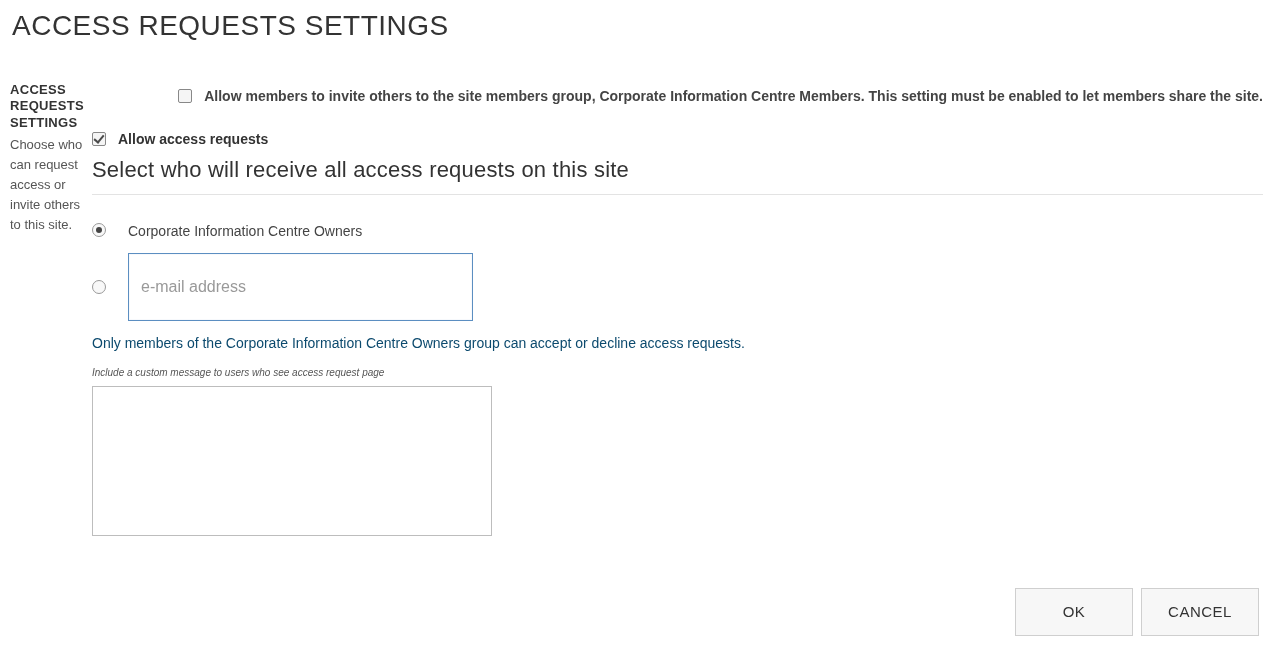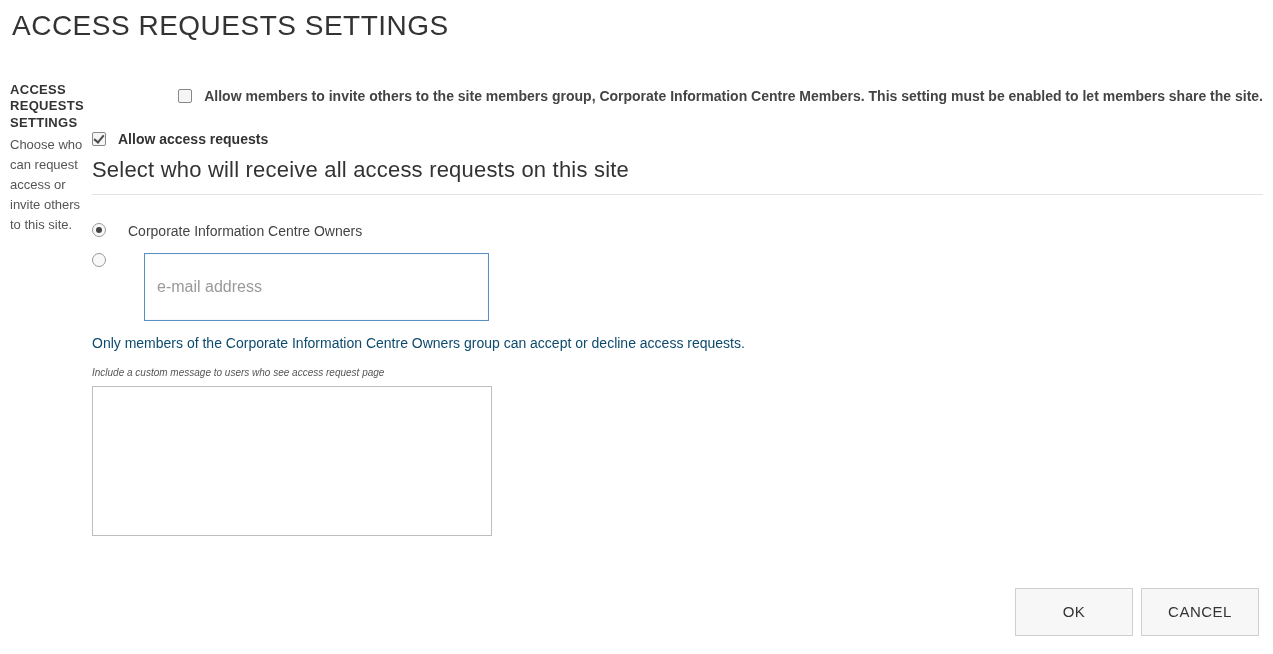--- a/index.html
+++ b/index.html
@@ -224,21 +224,21 @@
     </div>
 
     <h2 class="section-heading2">Select who will receive all access requests on this site</h2>
     <hr class="hr">
 
     <div class="radio-row">
       <span class="radio checked" role="radio"></span>
       <span class="option-label">Corporate Information Centre Owners</span>
     </div>
 
-    <div class="radio-row" style="margin-bottom:0;gap:16px;">
+    <div class="radio-row" style="align-items:center; margin-bottom:0;">
       <span class="radio" role="radio"></span>
       <input type="text" class="email-input" placeholder="e-mail address" style="">
     </div>
 
     <div class="hint">Only members of the Corporate Information Centre Owners group can accept or decline access requests.</div>
 
     <div class="custom-msg-label">Include a custom message to users who see access request page</div>
     <textarea class="msg-textarea" style=""></textarea>
 
     <div class="footer">

